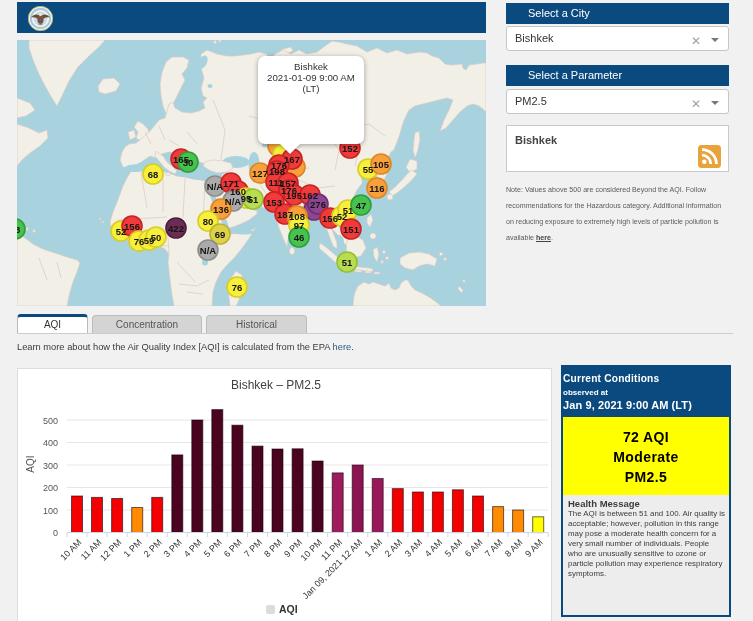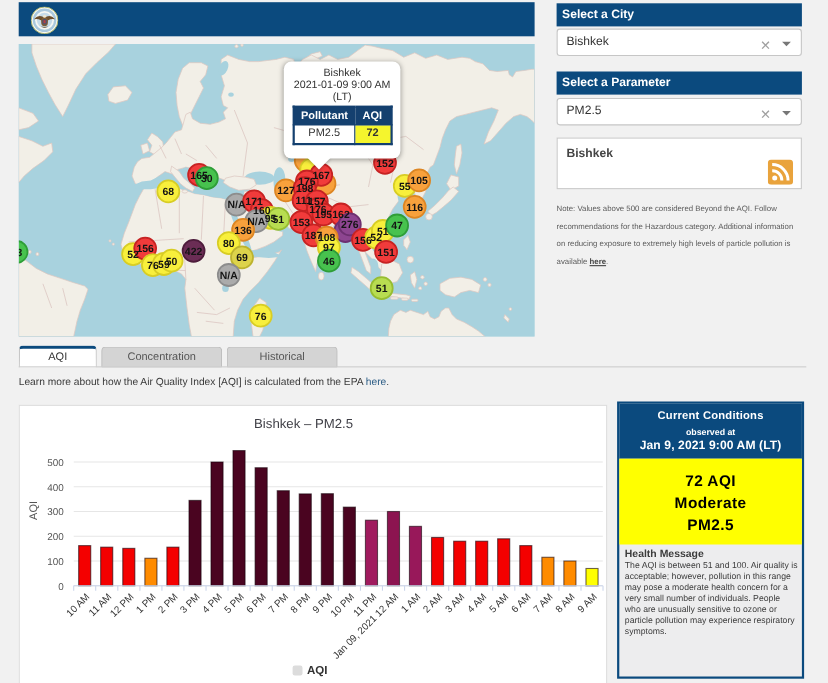--- a/index.html
+++ b/index.html
@@ -1,31 +1,31 @@
 <!DOCTYPE html>
 <html><head><meta charset="utf-8">
 <style>
 *{margin:0;padding:0;box-sizing:border-box}
 html,body{width:753px;height:621px;background:#f1f1f1;font-family:"Liberation Sans",sans-serif;overflow:hidden;position:relative}
 .abs{position:absolute}
 .hdr{left:17px;top:2px;width:469px;height:31px;background:#0b4a7e}
 .hdr .ttl{position:absolute;left:43px;top:9px;color:#fff;font-size:13px;font-weight:bold;letter-spacing:-0.2px}
 .map{left:17px;top:40px;width:469px;height:266px;background:#a8d2de;overflow:hidden}
-.bluebar{background:#0b4a7e;color:#fff;font-weight:bold;font-size:11px;line-height:21px;padding-left:5px;width:223px;height:21px;left:506px}
+.bluebar{background:#0b4a7e;color:#fff;font-weight:normal;font-size:11px;line-height:21px;padding-left:22px;width:223px;height:21px;left:506px}
 .selbox{width:223px;height:25px;left:506px;background:#fff;border:1px solid #c6c6c6;border-radius:3px;font-size:11px;color:#333;line-height:23px;padding-left:8px}
 .xic{position:absolute;right:27px;top:0;color:#a0a0a0;font-size:12px}
 .caret{position:absolute;right:9px;top:11px;width:0;height:0;border-left:4px solid transparent;border-right:4px solid transparent;border-top:4.5px solid #777}
 .rssbox{left:506px;top:125px;width:223px;height:47px;background:#fff;border:1px solid #c9c9c9}
 .note{left:506px;top:182px;font-size:7.1px;color:#5a5a5a;line-height:16px;white-space:nowrap}
 .tab{position:absolute;font-size:11px;text-align:center;border-radius:4px 4px 0 0}
 .tabline{left:17px;top:333px;width:716px;height:1px;background:#cdcdcd}
 .learn{left:17px;top:342px;font-size:9.3px;color:#3a3a3a}
 .chart{left:17px;top:368px;width:535px;height:260px;background:#fff;border:1px solid #ddd}
 .cc{left:561px;top:365px;width:170px;height:252px;background:#ededee;border:2px solid #0b4a7e}
-.cchdr{background:#0b4a7e;color:#fff;text-align:center;padding-top:6px;height:50px}
+.cchdr{background:#0b4a7e;color:#fff;padding-top:6px;height:50px}
 .ccyel{background:#ffff00;color:#000;text-align:center;height:78px;padding-top:10px;font-size:14px;font-weight:bold;line-height:20px;letter-spacing:0.4px}
 .cchm{padding:3px 5px 0 5px;color:#3c3c3c;font-size:7.9px}
 .cchm .bd{line-height:10px;white-space:nowrap}
 .tip{left:258px;top:56px;width:106px;height:88px;background:#fff;border-radius:7px;box-shadow:0 1px 5px rgba(0,0,0,0.35);font-size:9.7px;color:#333;text-align:center;z-index:5}
 .tiptail{left:279px;top:143px;width:0;height:0;border-left:11px solid transparent;border-right:11px solid transparent;border-top:11px solid #fff;z-index:6;filter:drop-shadow(0 2px 1px rgba(0,0,0,0.18))}
 .tiptbl{margin:2px auto 0 auto;border-collapse:collapse;border:2px solid #14406f;font-size:10px}
 .tiptbl th{background:#14406f;color:#fff;font-weight:bold;padding:2px 0;width:56px;height:16px}
 .tiptbl th+th{width:33px}
 .tiptbl td{height:17px;border:1px solid #14406f}
 </style></head>
@@ -264,32 +264,20 @@
       <text x="333" y="111.5" text-anchor="middle" font-size="9.5" font-weight="bold" fill="#141414">152</text>
       <text x="351" y="132.5" text-anchor="middle" font-size="9.5" font-weight="bold" fill="#141414">55</text>
       <text x="364" y="127.5" text-anchor="middle" font-size="9.5" font-weight="bold" fill="#141414">105</text>
       <text x="360" y="151.5" text-anchor="middle" font-size="9.5" font-weight="bold" fill="#141414">116</text>
       <text x="330" y="225.5" text-anchor="middle" font-size="9.5" font-weight="bold" fill="#141414">51</text>
     </svg>
 <div class="abs tip" style="left:241px;top:16px">
   <div style="padding-top:5px">Bishkek</div>
   <div>2021-01-09 9:00 AM</div>
   <div>(LT)</div>
-  <table class="tiptbl">
-        <tbody>
-          <tr>
-            <th>Pollutant</th>
-            <th>AQI</th>
-          </tr>
-  <tr>
-            <td style="background:#fff">PM2.5</td>
-            <td style="background:#f5f52d;font-weight:bold">72</td>
-          </tr>
-        </tbody>
-      </table>
 </div>
 <div class="abs tiptail" style="left:262px;top:103px"></div>
 </div>
 
 <div class="abs bluebar" style="top:3px">Select a City</div>
 <div class="abs selbox" style="top:26px">Bishkek<span class="xic" style="top:3px">✕</span><span class="caret"></span></div>
 <div class="abs bluebar" style="top:65px">Select a Parameter</div>
 <div class="abs selbox" style="top:89px">PM2.5<span class="xic" style="top:3px">✕</span><span class="caret"></span></div>
 <div class="abs rssbox">
   <div style="position:absolute;left:8px;top:8px;font-size:11px;font-weight:bold;color:#444">Bishkek</div>

